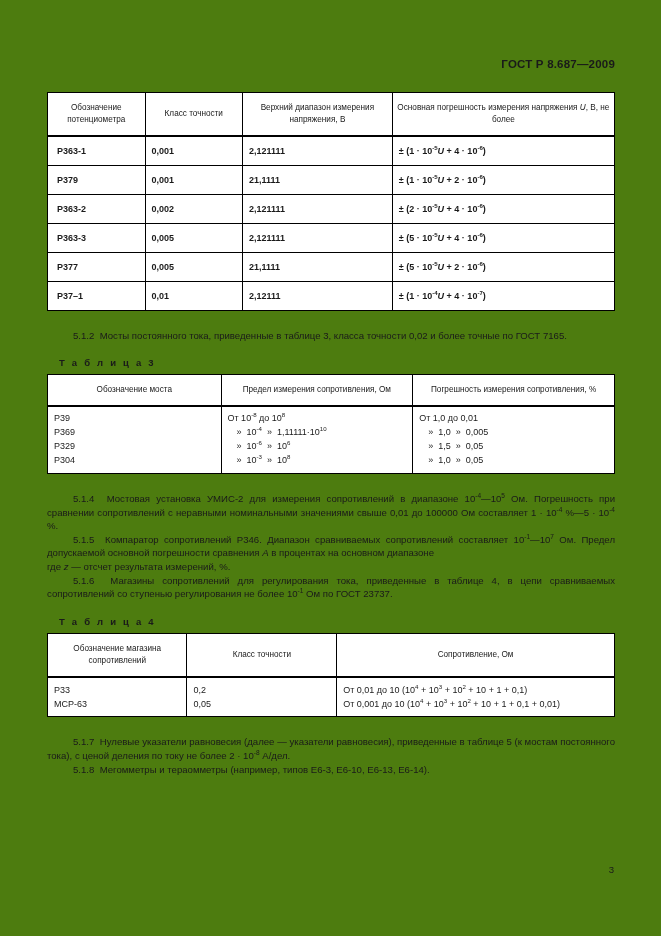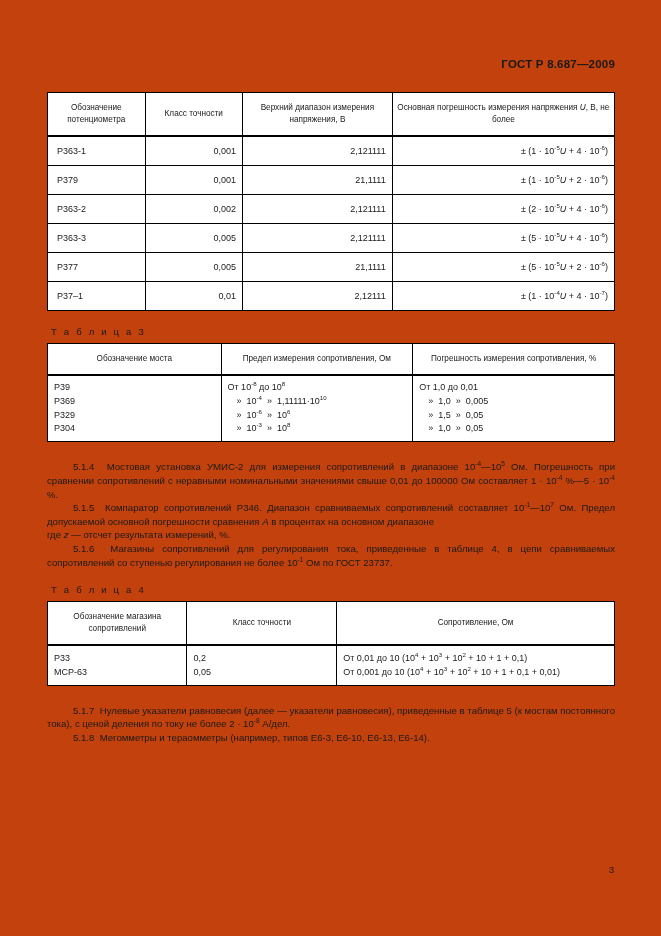--- a/index.html
+++ b/index.html
@@ -13,21 +13,21 @@
     font-family: "Liberation Sans", sans-serif;
     color: #1a1a1a;
     position: relative;
     overflow: hidden;
   }
   .page {
     position: absolute;
     left: 0; top: 0;
     width: 661px;
     height: 936px;
-    background: #c2410c;
+    background: #4d7c0f;
   }
   .content {
     position: absolute;
     left: 47px;
     top: 58px;
     width: 568px;
   }
 
   
   .doc-header {
@@ -40,21 +40,22 @@
 
   
   .table-caption-italic {
     font-size: 9.5px;
     font-style: italic;
     margin: 0 0 6px 0;
   }
   .table-caption-spaced {
     font-size: 9.5px;
     letter-spacing: 2.2px;
-    margin: 0 0 6px 4px;
+    margin: 0 0 6px 12px;
+    font-weight: bold;
   }
 
   
   table.std {
     border-collapse: collapse;
     width: 100%;
     table-layout: fixed;
     background: #fff;
   }
   table.std td, table.std th {
@@ -67,28 +68,28 @@
     text-align: center;
     font-size: 8.2px;
     line-height: 1.45;
     padding: 9px 4px;
     font-weight: normal;
   }
   table.std tbody td {
     font-size: 9px;
     padding: 5px 6px;
   }
-  .c-center { text-align: right; }
+  .c-center { text-align: left; }
 
   
   .t2 col.c1 { width: 17.2%; }
   .t2 col.c2 { width: 17.2%; }
   .t2 col.c3 { width: 26.4%; }
   .t2 col.c4 { width: 39.2%; }
-  .t2 tbody td { height: 18px; }
+  .t2 tbody td { height: 18px; font-weight: bold; }
   .t2 tbody td.name { padding-left: 9px; text-align: left; }
 
   
   .t3 col.c1 { width: 30.6%; }
   .t3 col.c2 { width: 33.8%; }
   .t3 col.c3 { width: 35.6%; }
   .t3 tbody td { vertical-align: top; padding: 6px 6px 7px 9px; }
   .t3 .lines { line-height: 1.55; font-size: 9px; white-space: pre; }
   .t3 .lines .ind { padding-left: 9px; }
 
@@ -184,20 +185,25 @@
           </tr>
           <tr>
             <td class="name">Р37–1</td>
             <td class="c-center">0,01</td>
             <td class="c-center">2,12111</td>
             <td class="c-center">± (1 · 10<sup>-4</sup><span class="ital">U</span> + 4 · 10<sup>-7</sup>)</td>
           </tr>
         </tbody>
     </table>
 
+    <div class="block-gap-lg">
+      <p class="para indent">
+        <span>5.1.2</span>&nbsp;&nbsp;<span>Мосты постоянного тока, приведенные в таблице 3, класса точности 0,02 и более точные по ГОСТ 7165.</span>
+      </p>
+    </div>
 
     <div class="table-caption-spaced block-gap-md">Т а б л и ц а  3</div>
 
     <table class="std t3">
       <colgroup>
           <col class="c1">
           <col class="c2">
           <col class="c3">
         </colgroup>
       <thead>

